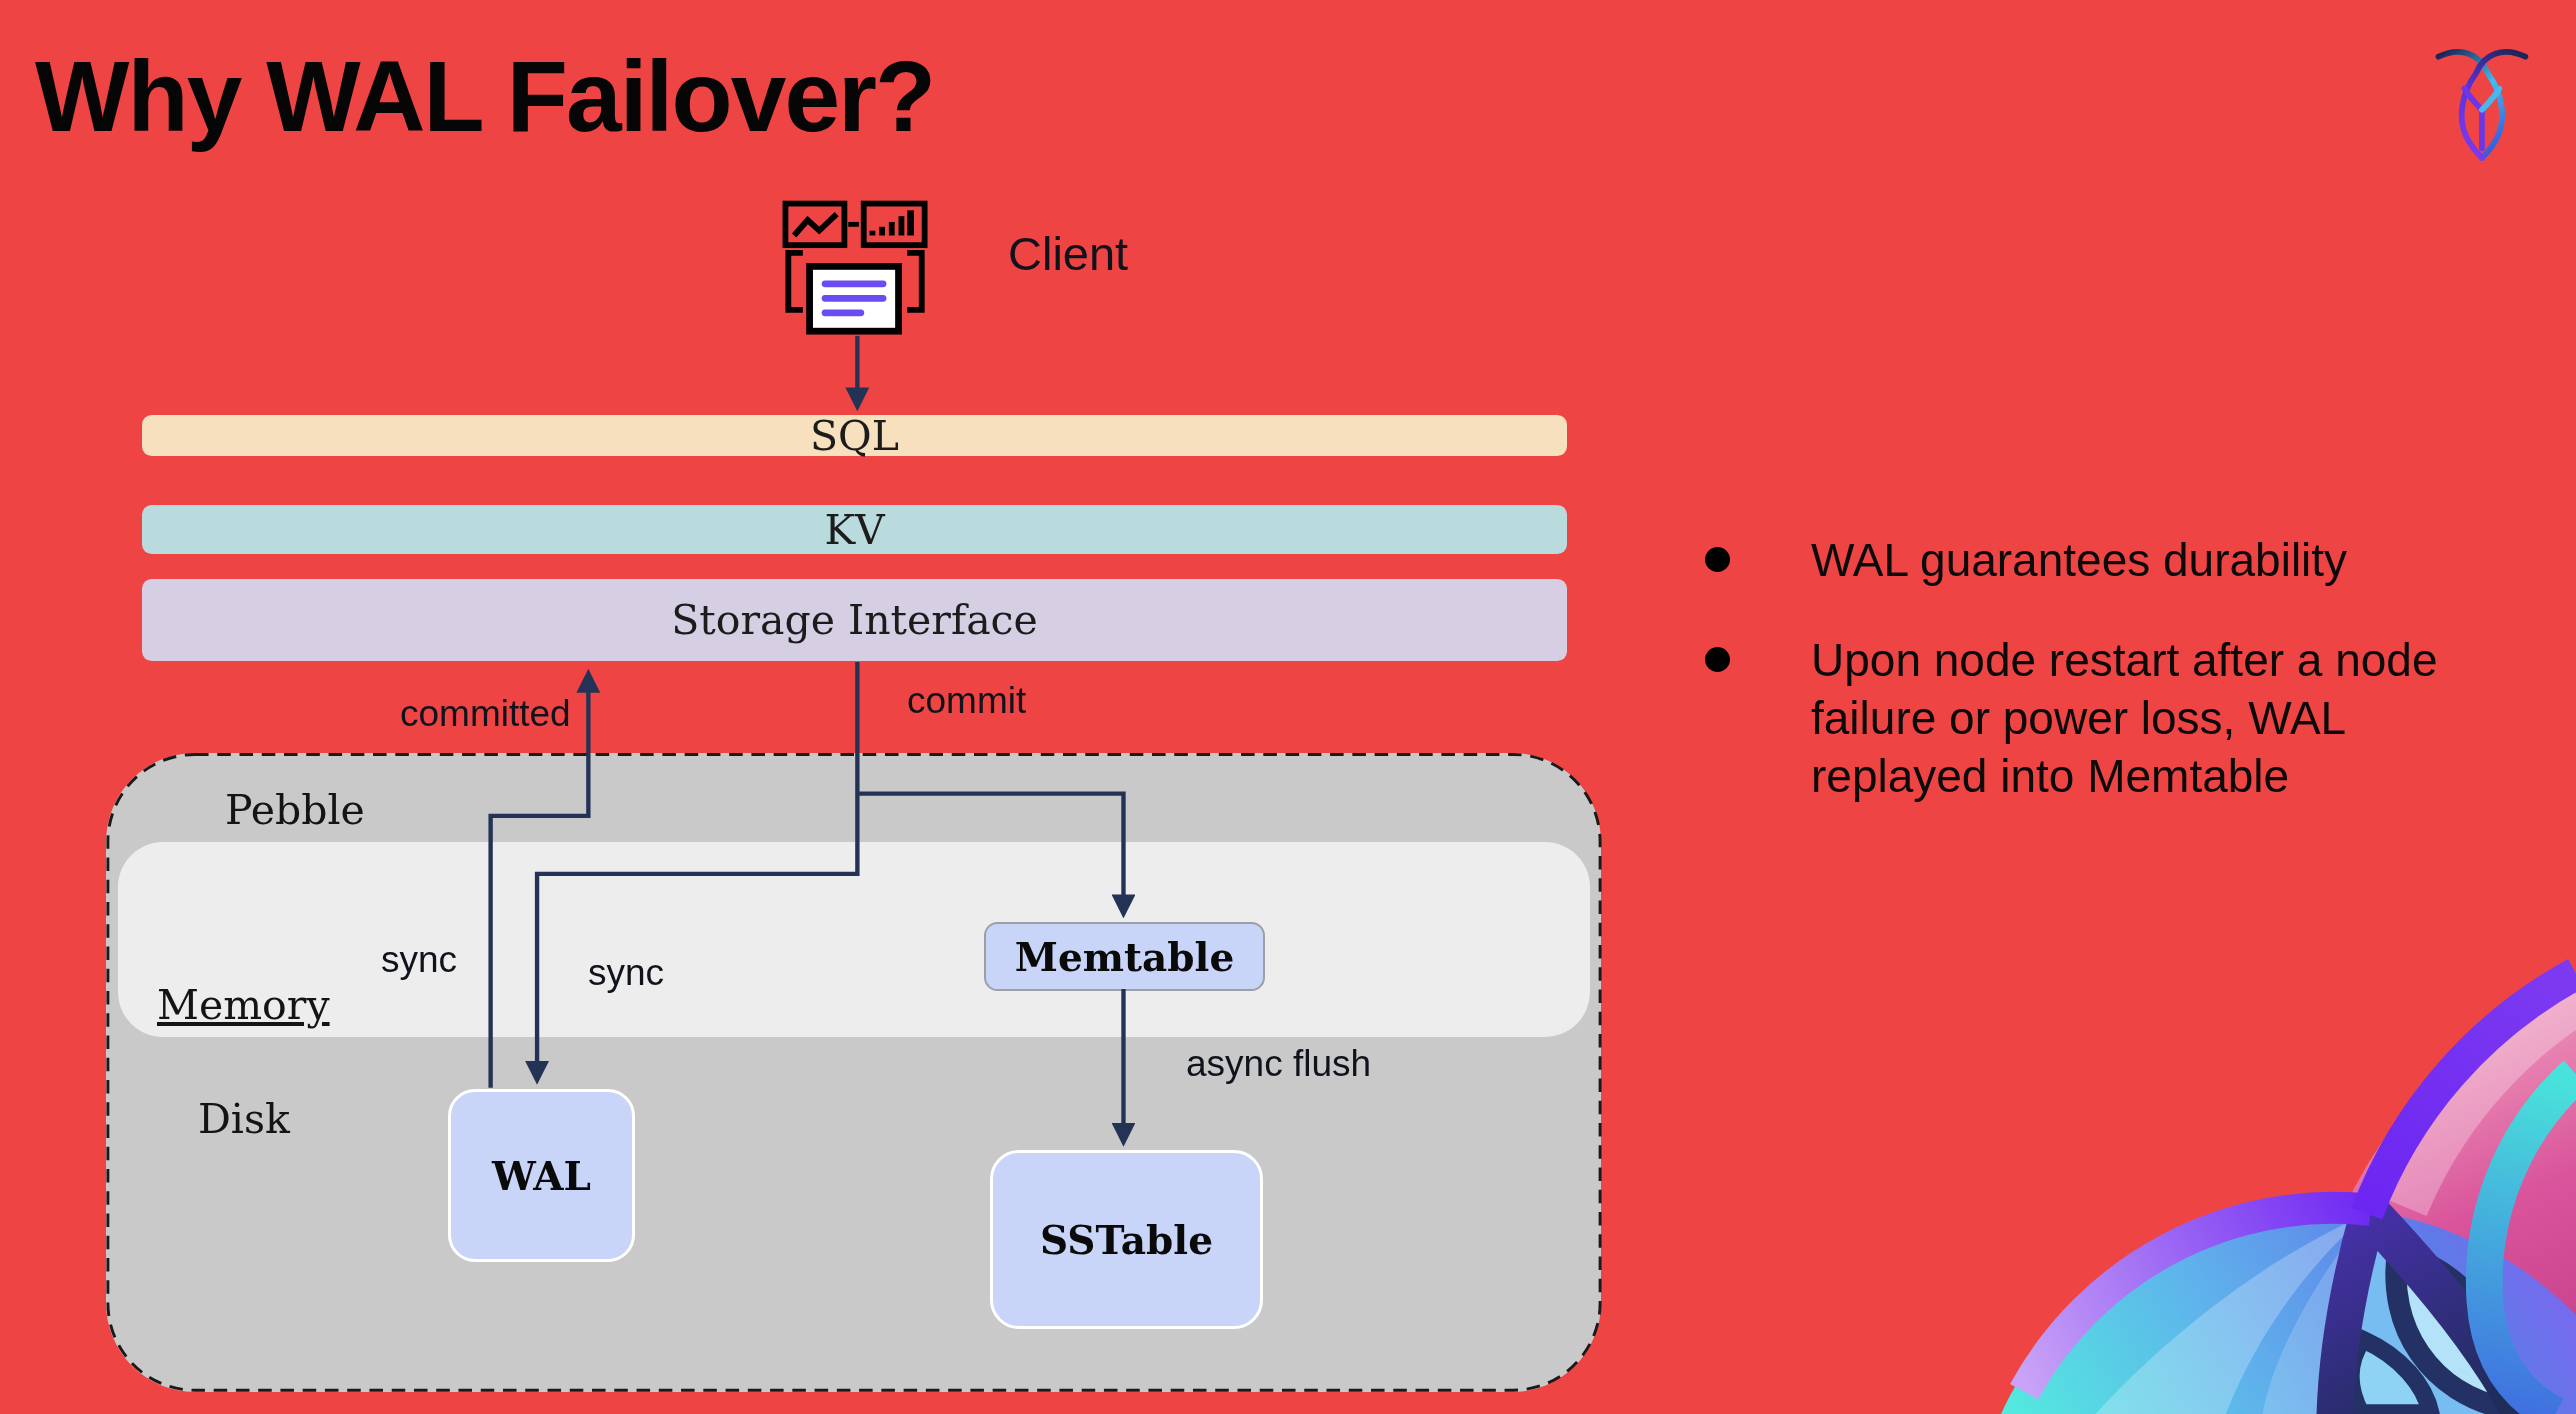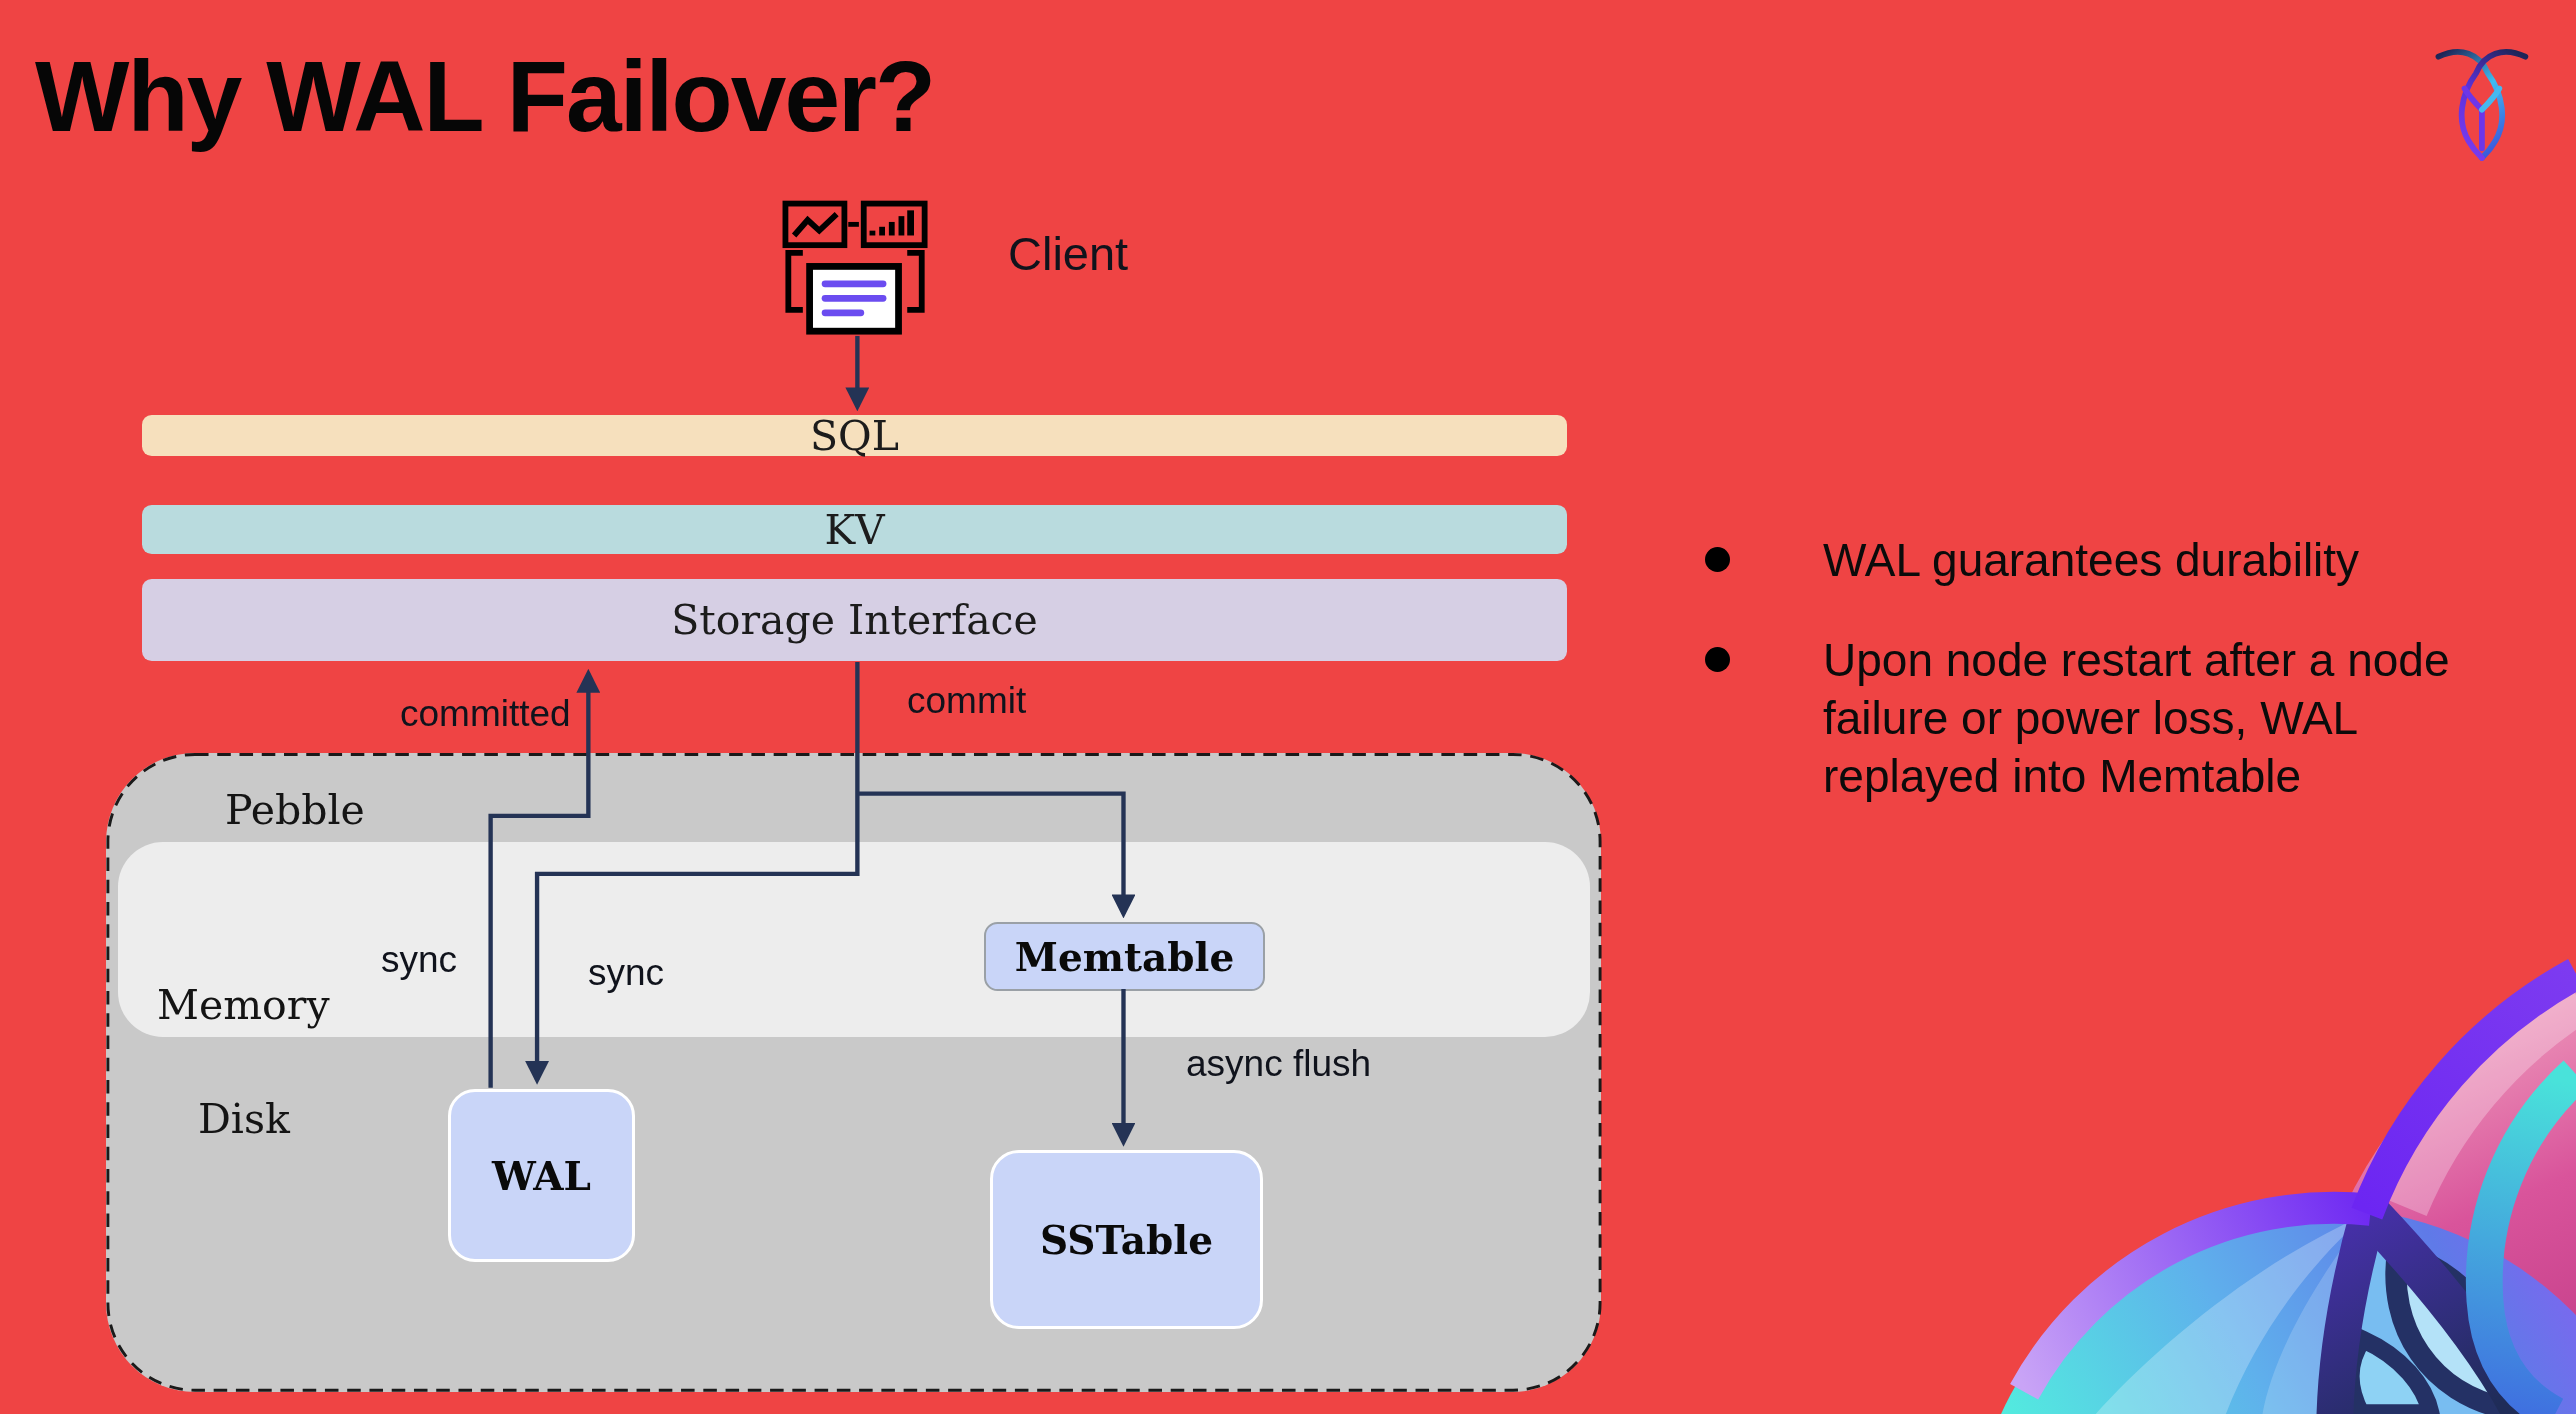--- a/index.html
+++ b/index.html
@@ -30,21 +30,21 @@
   .node.wal{left:448px;top:1089px;width:181px;height:167px;border-radius:27px;border:3.9px solid #ffffff;}
   .node.memtable{left:984px;top:922px;width:277px;height:65px;border-radius:13.5px;border:2.9px solid #9aa0a6;}
   .node.sstable{left:990px;top:1150px;width:267px;height:173px;border-radius:29px;border:3.9px solid #ffffff;}
   .rlabel{position:absolute;font-size:41px;color:#141414;z-index:4;}
   .alabel{position:absolute;font-size:37px;color:#10131c;z-index:4;}
   .client-label{position:absolute;left:1008px;top:226px;font-size:47px;color:#10131c;z-index:4;}
   .overlay{position:absolute;left:0;top:0;z-index:3;pointer-events:none;}
   .arrow{fill:none;stroke:var(--arrow);stroke-width:4.5px;}
   .dashedrect{fill:none;stroke:#1a1a1a;stroke-width:3px;stroke-dasharray:14 9;}
   .bullets{position:absolute;left:1705px;top:531px;width:852px;z-index:4;}
-  .bullet{display:flex;margin:0 0 42px 0;gap:12px;}
+  .bullet{display:flex;margin:0 0 42px 0;}
   .bullet .dot{flex:none;width:25px;height:25px;border-radius:50%;background:#000;margin:15.5px 81px 0 0;}
   .bullet p{margin:0;width:677px;font-size:46px;line-height:58px;color:#0b0b0b;}
   .logo{position:absolute;left:2424px;top:44px;z-index:4;}
   .client-icon{position:absolute;left:769px;top:189px;z-index:2;}
   .artwork{position:absolute;left:1935px;top:929px;z-index:0;}
 </style>
 </head>
 <body>
 
 <div class="slide">
@@ -105,21 +105,21 @@
     <span class="serif">KV</span>
   </div>
   <div class="bar storage">
     <span class="serif">Storage Interface</span>
   </div>
 
   <div class="pebble">
     <div class="memory-band"></div>
   </div>
   <div class="rlabel serif" style="left:225px;top:786px;">Pebble</div>
-  <div class="rlabel serif" style="left:157px;top:981px;">Memory</div>
+  <div class="rlabel serif" style="left:157px;top:981px;text-decoration:underline;">Memory</div>
   <div class="rlabel serif" style="left:198px;top:1095px;">Disk</div>
 
   <div class="node wal">
     <span class="serif">WAL</span>
   </div>
   <div class="node memtable">
     <span class="serif">Memtable</span>
   </div>
   <div class="node sstable">
     <span class="serif">SSTable</span>

